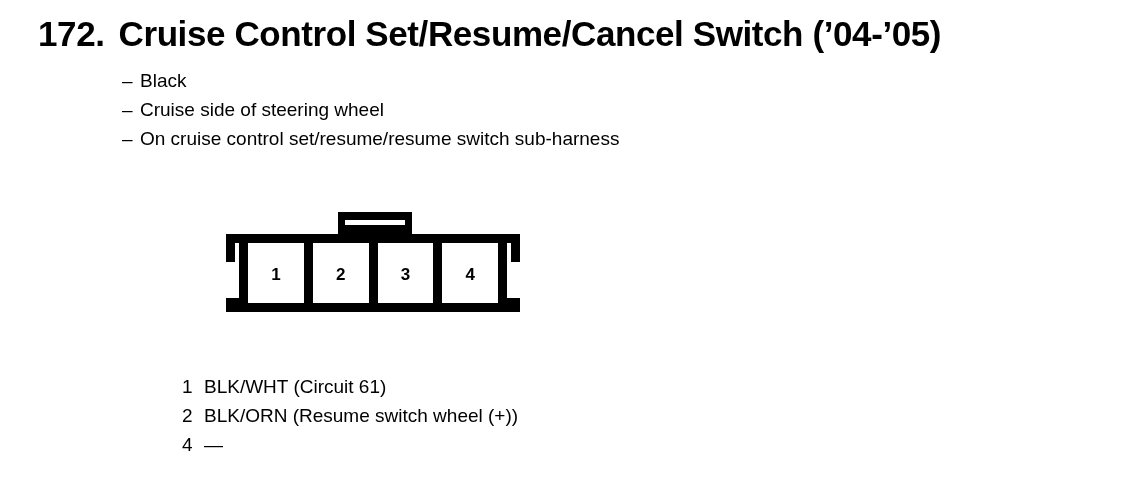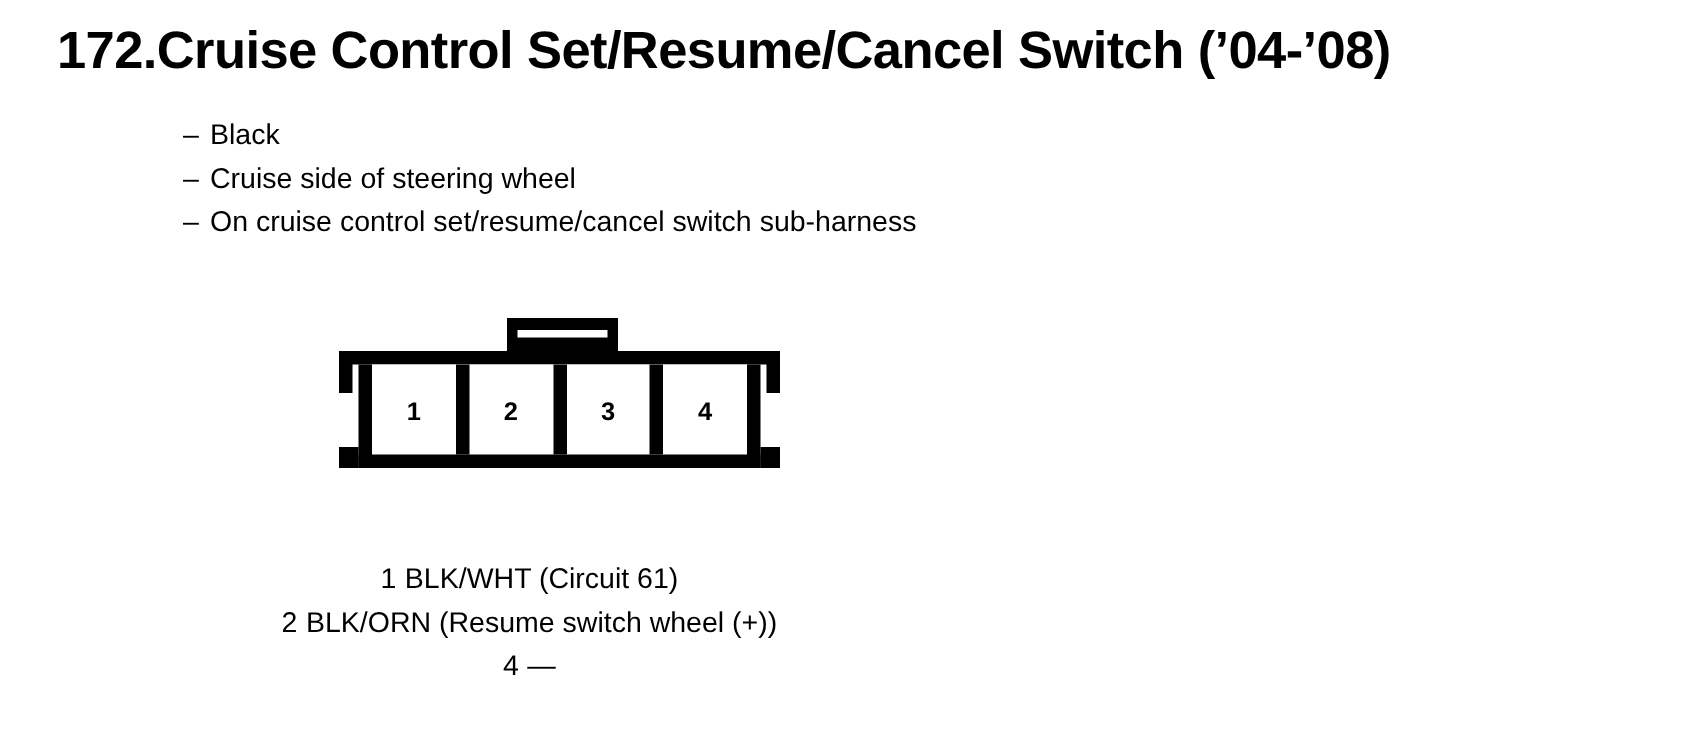--- a/index.html
+++ b/index.html
@@ -21,28 +21,28 @@
     position: absolute;
     left: 38px;
     top: 16px;
     font-size: 35px;
     font-weight: bold;
     letter-spacing: -0.4px;
     white-space: nowrap;
     line-height: 1;
   }
   #page-title .title-num {
-    margin-right: 0;
+    margin-right: 14px;
   }
 
   
   #description-list {
     position: absolute;
     left: 122px;
-    top: 76px;
+    top: 66px;
     font-size: 19px;
     line-height: 29px;
   }
   #description-list .desc-item {
     white-space: nowrap;
   }
   #description-list .desc-dash {
     display: inline-block;
     width: 18px;
   }
@@ -182,43 +182,42 @@
   
   #pin-legend {
     position: absolute;
     left: 182px;
     top: 372px;
     font-size: 19px;
     line-height: 29px;
   }
   #pin-legend .pin-row {
     white-space: nowrap;
-    text-align: center;
   }
   #pin-legend .pin-num {
     display: inline-block;
     width: 22px;
   }
 </style>
 </head>
 <body>
 
 <div id="page-title">
-  <span class="title-num">172.</span><span class="title-main">Cruise Control Set/Resume/Cancel Switch (’04-’08)</span>
+  <span class="title-num">172.</span><span class="title-main">Cruise Control Set/Resume/Cancel Switch (’04-’05)</span>
 </div>
 
 <div id="description-list">
   <div class="desc-item">
     <span class="desc-dash">–</span><span>Black</span>
   </div>
   <div class="desc-item">
     <span class="desc-dash">–</span><span>Cruise side of steering wheel</span>
   </div>
   <div class="desc-item">
-    <span class="desc-dash">–</span><span>On cruise control set/resume/cancel switch sub-harness</span>
+    <span class="desc-dash">–</span><span>On cruise control set/resume/resume switch sub-harness</span>
   </div>
 </div>
 
 <div id="connector-diagram">
 
   <div class="conn-tab">
     <div class="conn-tab-slot"></div>
   </div>
 
   <div class="conn-body">

